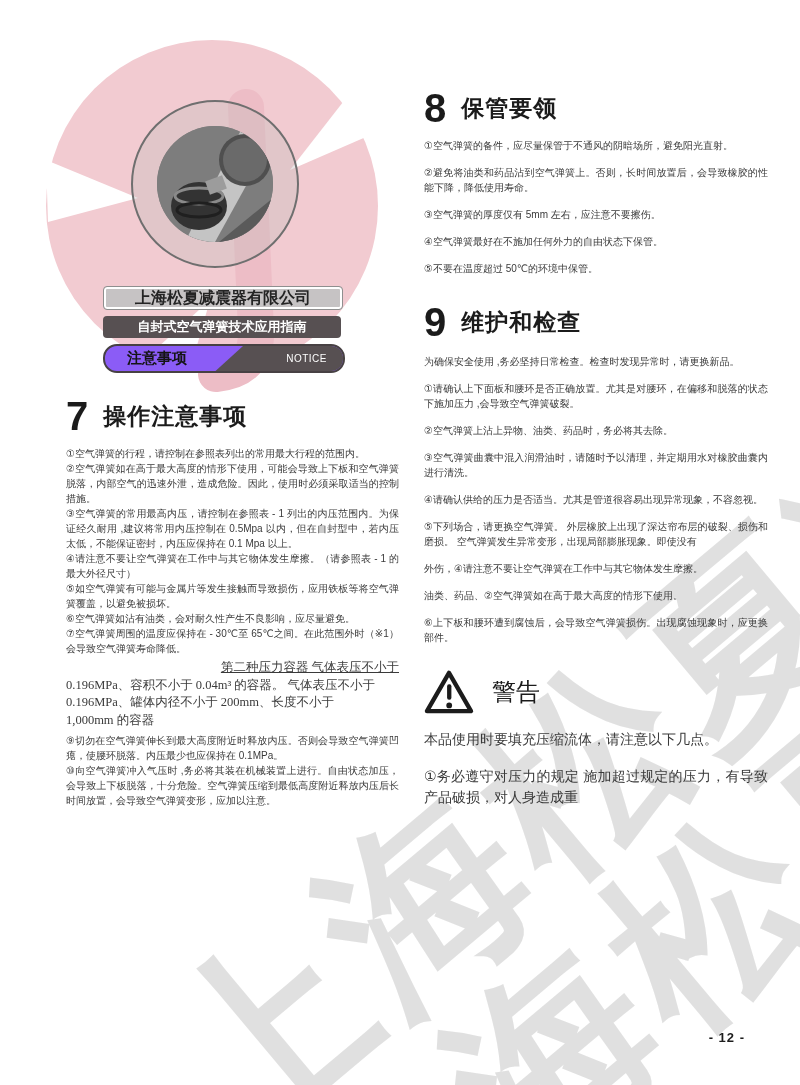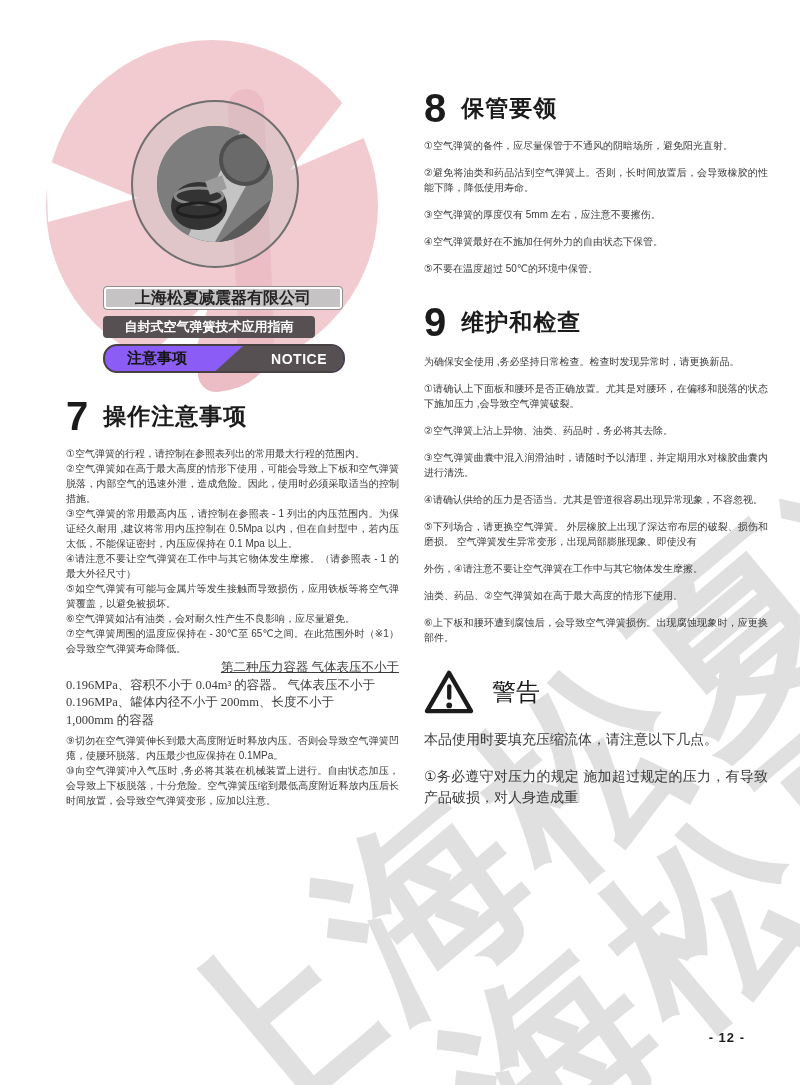--- a/index.html
+++ b/index.html
@@ -28,41 +28,41 @@
   }
   
   .bar-brand {
     position:absolute; left:103px; top:286px; width:238px; height:22px; z-index:2;
     background:#c6c3c4; border:1px solid #8f8f8f; border-radius:4px;
     box-shadow:inset 0 0 0 2px #ffffff;
     display:flex; align-items:center; justify-content:center;
     font-size:16px; font-weight:bold; color:#242424;
   }
   .bar-guide {
-    position:absolute; left:103px; top:316px; width:212px; height:22px; z-index:2;
+    position:absolute; left:103px; top:316px; width:238px; height:22px; z-index:2;
     background:#575052; border-radius:4px;
     display:flex; align-items:center; justify-content:center;
     font-size:13px; font-weight:bold; color:#ffffff;
   }
   .bar-notice {
     position:absolute; left:103px; top:344px; width:238px; height:25px; z-index:2;
     background:#8b5cf6; border:2px solid #474143; border-radius:14px; overflow:hidden;
   }
   .notice-dark {
     position:absolute; right:-1px; top:-1px; bottom:-1px; width:135px;
     background:#575052;
     clip-path:polygon(26% 0, 100% 0, 100% 100%, 4% 100%);
   }
   .notice-cn {
     position:absolute; left:22px; top:0; bottom:0; display:flex; align-items:center;
     font-size:15px; font-weight:bold; color:#141414; z-index:1;
   }
   .notice-en {
     position:absolute; right:16px; top:0; bottom:0; display:flex; align-items:center;
-    font-size:14px; font-weight:bold; letter-spacing:0.5px; color:#ffffff; z-index:1;
+    font-size:10px; font-weight:normal; letter-spacing:0.5px; color:#ffffff; z-index:1;
   }
   
   .col-left  { position:absolute; left:66px;  top:396px; width:333px; z-index:1; }
   .col-right { position:absolute; left:424px; top:88px;  width:344px; z-index:1; }
   .section-heading { display:flex; align-items:center; gap:15px; margin:0 0 10px 0; color:#1b1b1b; }
   .section-number { font-size:40px; font-weight:bold; line-height:1; }
   .section-title  { font-size:23px; font-weight:bold; letter-spacing:1px; }
   .body-text p { margin:0; font-size:10px; line-height:1.5; text-align:justify; color:#3a3a3a; }
   .gapped p { margin:0 0 12px 0; }
   .gapped9 p { margin:12px 0 9px 0; }

